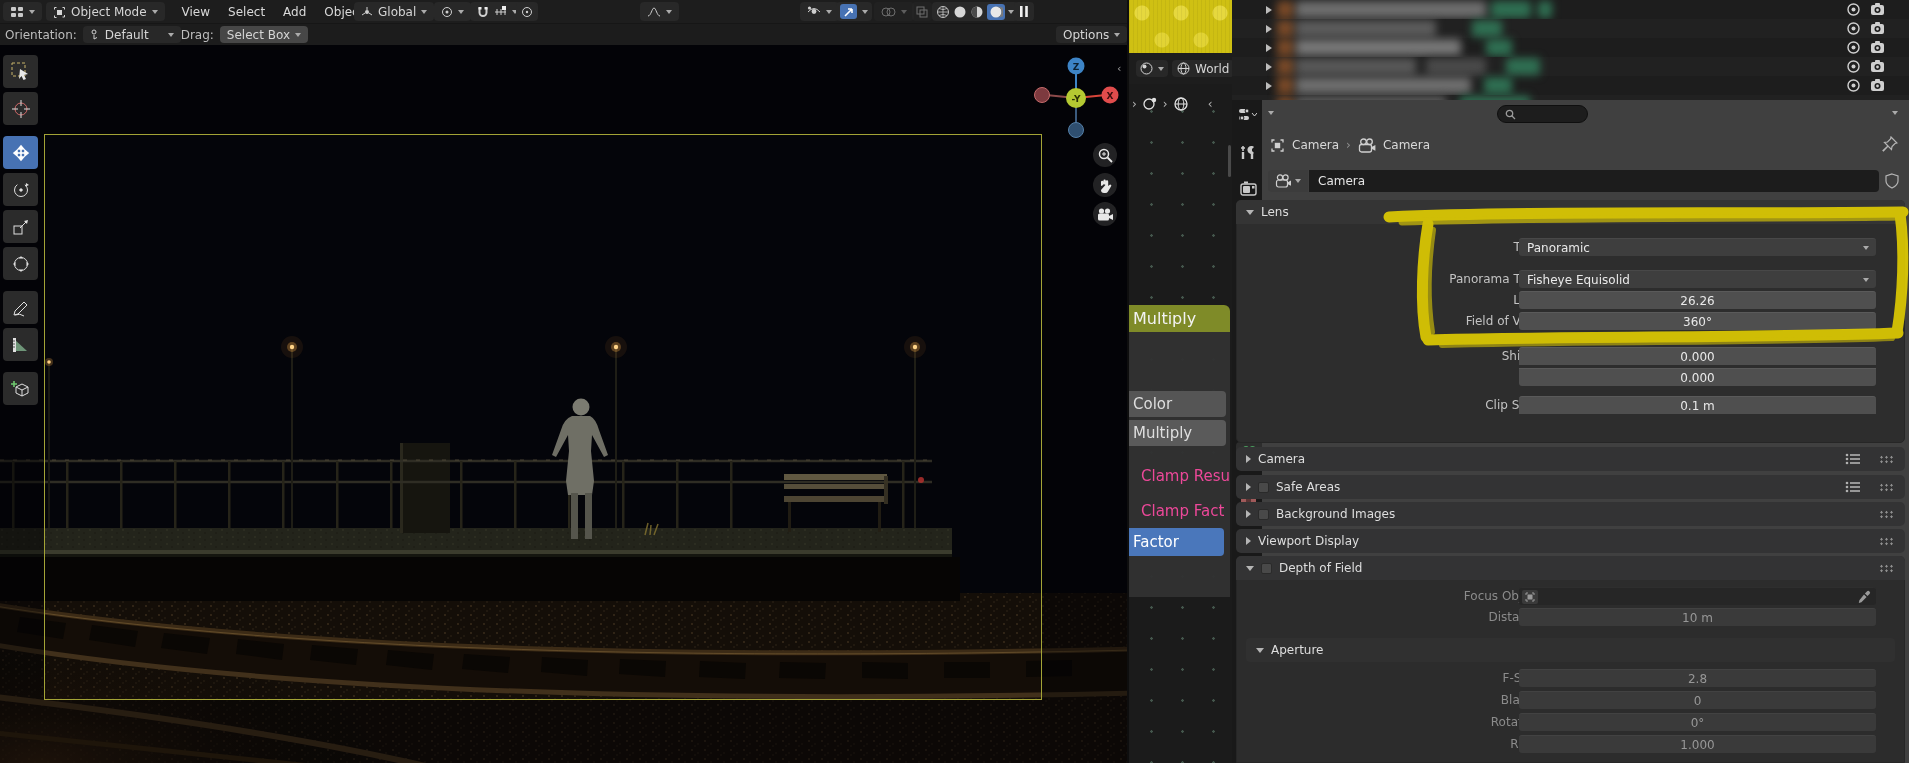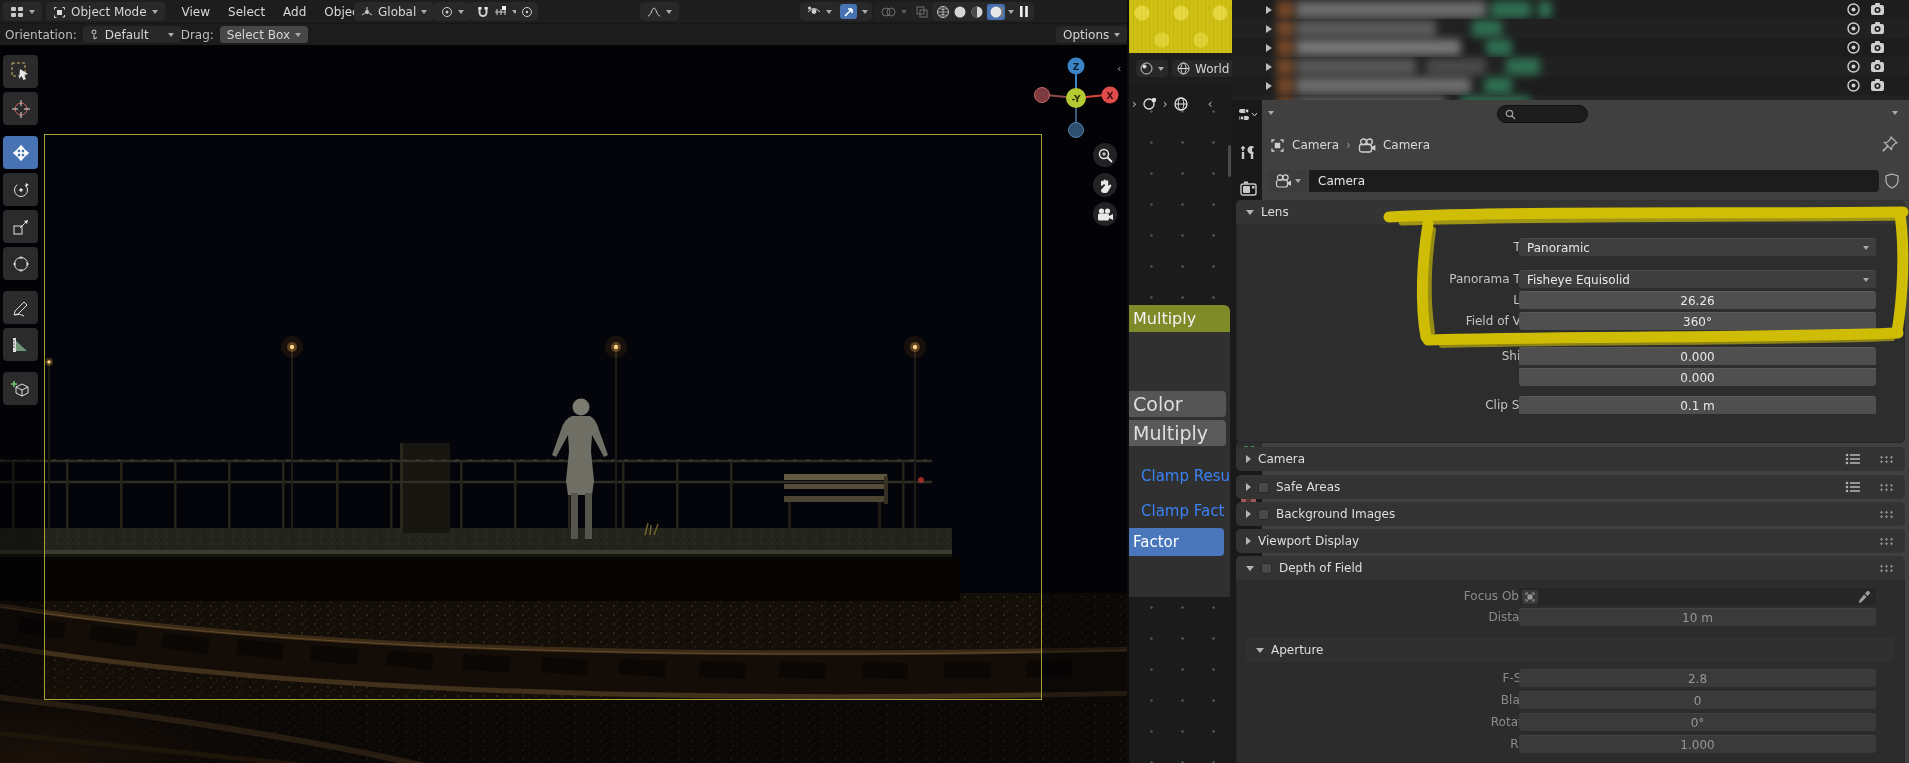--- a/index.html
+++ b/index.html
@@ -46,23 +46,23 @@
             radial-gradient(circle 9px at 91px 13px,  #e6d83e 7px, rgba(230,216,62,0) 8px),
             radial-gradient(circle 9px at 33px 40px,  #e2d334 7px, rgba(226,211,52,0) 8px),
             radial-gradient(circle 9px at 72px 40px,  #e2d334 7px, rgba(226,211,52,0) 8px); }
   .sh-header { position:absolute; left:0; top:53px; width:105px; height:31px; background:#1d1d1d; display:flex; align-items:center; gap:4px; padding-left:7px; }
   .nodegrid { position:absolute; left:0; top:84px; width:105px; height:679px;
               background-image:radial-gradient(circle, #44564c 1.1px, transparent 1.5px);
               background-size:31px 31px; background-position:7px 12px; }
   .node-body { position:absolute; left:-8px; top:332px; width:109px; height:265px; background:rgba(49,49,49,.96); }
   .node-hdr { position:absolute; left:-8px; top:305px; width:109px; height:27px; background:#7f8b28; border-radius:6px 6px 0 0;
               color:#f2f2f2; font-size:16px; display:flex; align-items:center; padding-left:12px; }
-  .node-drop { position:absolute; left:-8px; height:26px; background:#555; border-radius:4px; color:#dedede; font-size:19px;
+  .node-drop { position:absolute; left:-8px; height:26px; background:#555; border-radius:4px; color:#dedede; font-size:15px;
                display:flex; align-items:center; padding-left:12px; }
-  .node-text { position:absolute; left:12px; height:26px; color:#3b82f6; font-size:15px; display:flex; align-items:center; }
+  .node-text { position:absolute; left:12px; height:26px; color:#ec4899; font-size:15px; display:flex; align-items:center; }
   .node-slider { position:absolute; left:-8px; top:528px; width:103px; height:28px; background:#4a77bb; border-radius:4px;
                  color:#fff; font-size:15px; display:flex; align-items:center; padding-left:12px; }
 
   
   .outliner { position:absolute; left:1232px; top:0; width:677px; height:100px; background:#1d1d1d; overflow:hidden; }
   .orow { position:absolute; left:0; width:677px; height:19px; }
   .orow:nth-child(even){ background:#212121; }
   .otri { position:absolute; left:34px; top:6px; width:0; height:0; border-top:4px solid transparent; border-bottom:4px solid transparent; border-left:6px solid #bdbdbd; }
   .oblur { position:absolute; left:44px; top:0; height:19px; width:420px; filter:blur(4px); }
   .ob { position:absolute; top:1px; height:17px; border-radius:2px; }

